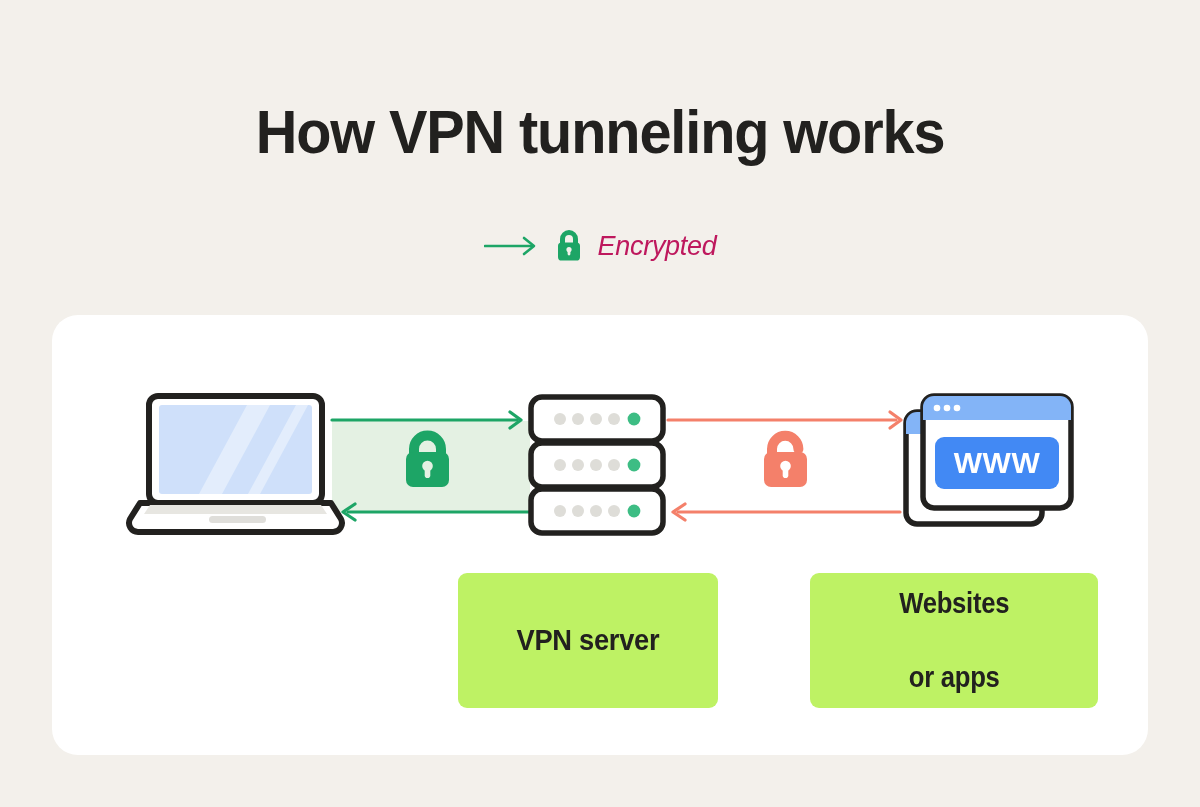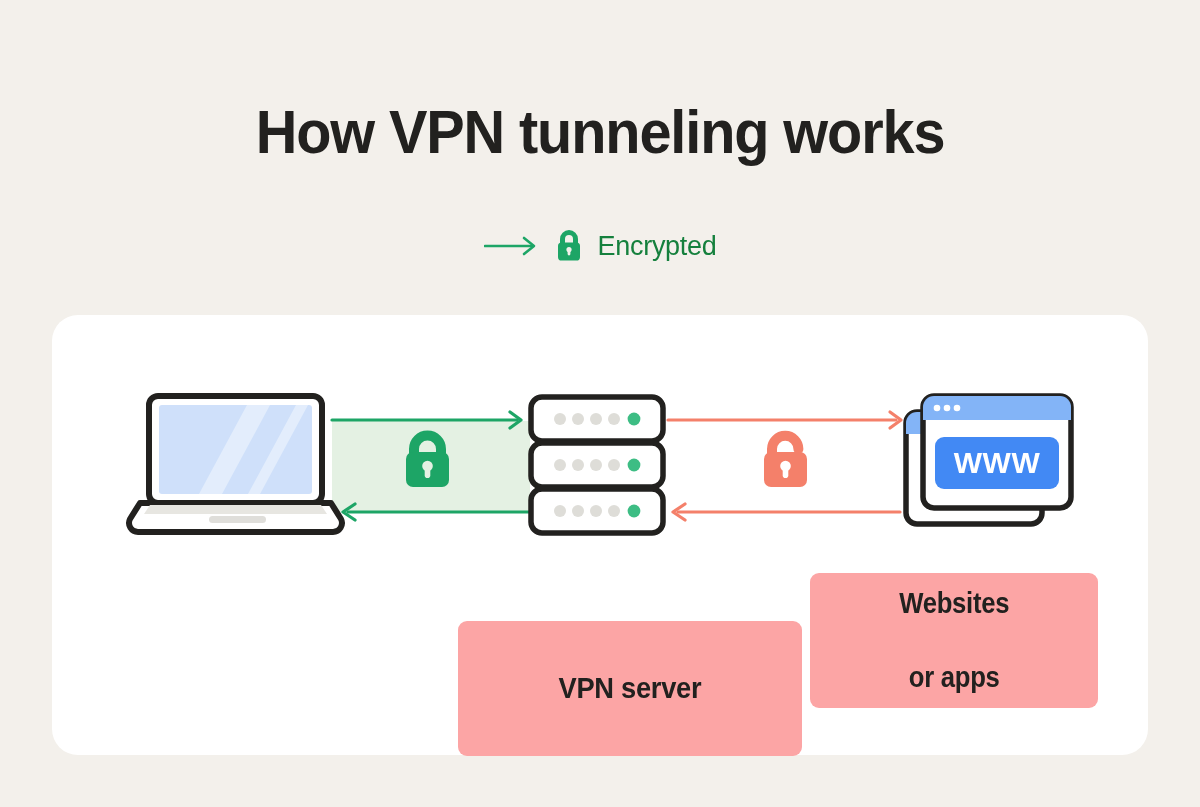--- a/index.html
+++ b/index.html
@@ -25,55 +25,56 @@
     white-space:nowrap;
   }
 
   
   .legend {
     position:absolute; left:0; top:228px; width:1200px;
     display:flex; justify-content:center; align-items:center; gap:96px;
   }
   .legend-item { display:flex; align-items:center; gap:13px; }
   .legend-label {
-    font-size:27px; color:#15803d; letter-spacing:-0.3px;
+    font-size:27px; color:#be185d; letter-spacing:-0.3px;
     font-family:"Liberation Sans", sans-serif;
+    font-style:italic;
   }
   .legend-arrow { display:block; }
   .legend-lock { display:block; }
 
   
   .card {
     position:absolute;
     left:52px; top:315px; width:1096px; height:440px;
     background:#FFFFFF; border-radius:26px;
   }
 
   
   .diagram { position:absolute; left:0; top:0; }
 
   
   .labels {
     position:absolute; left:52px; top:573px; width:1096px; height:135px;
   }
   .label-box {
     position:absolute;
-    background:#fca5a5;
+    background:#bef264;
     border-radius:9px;
     display:flex; align-items:center; justify-content:center;
     text-align:center;
   }
   .label-box span {
     font-size:29px; font-weight:700; color:#22211F;
     line-height:1.27; letter-spacing:-0.3px;
     transform:scaleX(0.94);
     display:block;
   }
   #label-device  { left:50px;  top:0; width:288px; height:135px; }
-  #label-vpn     { left:406px; top:0; width:344px; height:135px;margin-top:48px; }
+  #label-vpn     { left:406px; top:0; width:260px; height:135px; }
   #label-sites   { left:758px; top:0; width:288px; height:135px; }
 </style>
 </head>
 <body>
 
 <div class="stage">
 
   <div class="title">How VPN tunneling works</div>
 
   <div class="legend">

